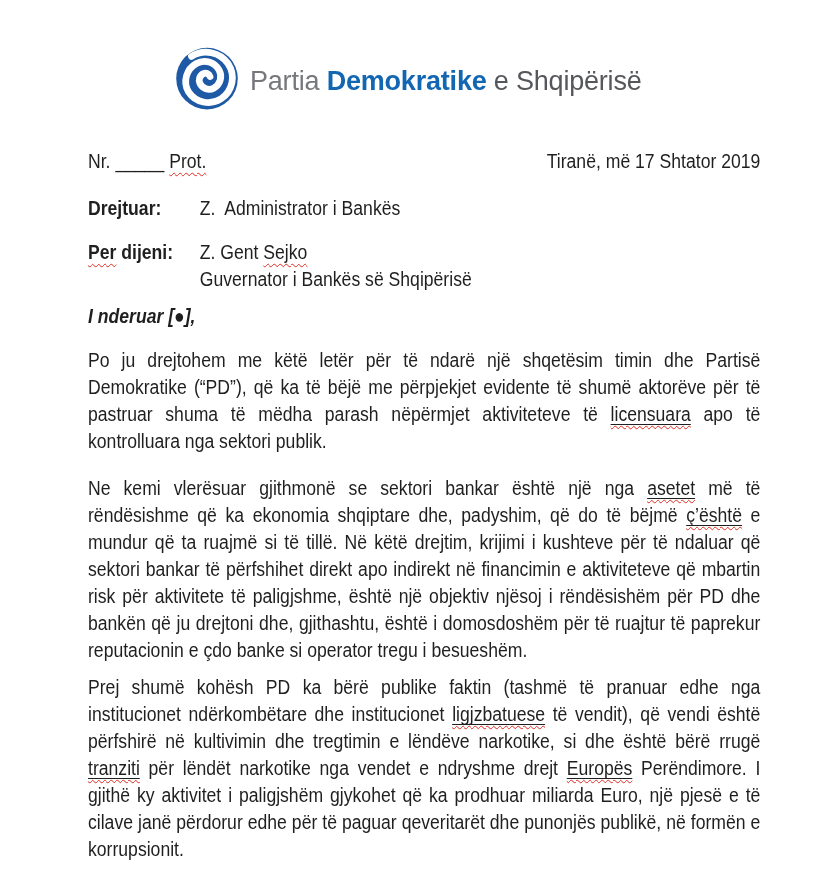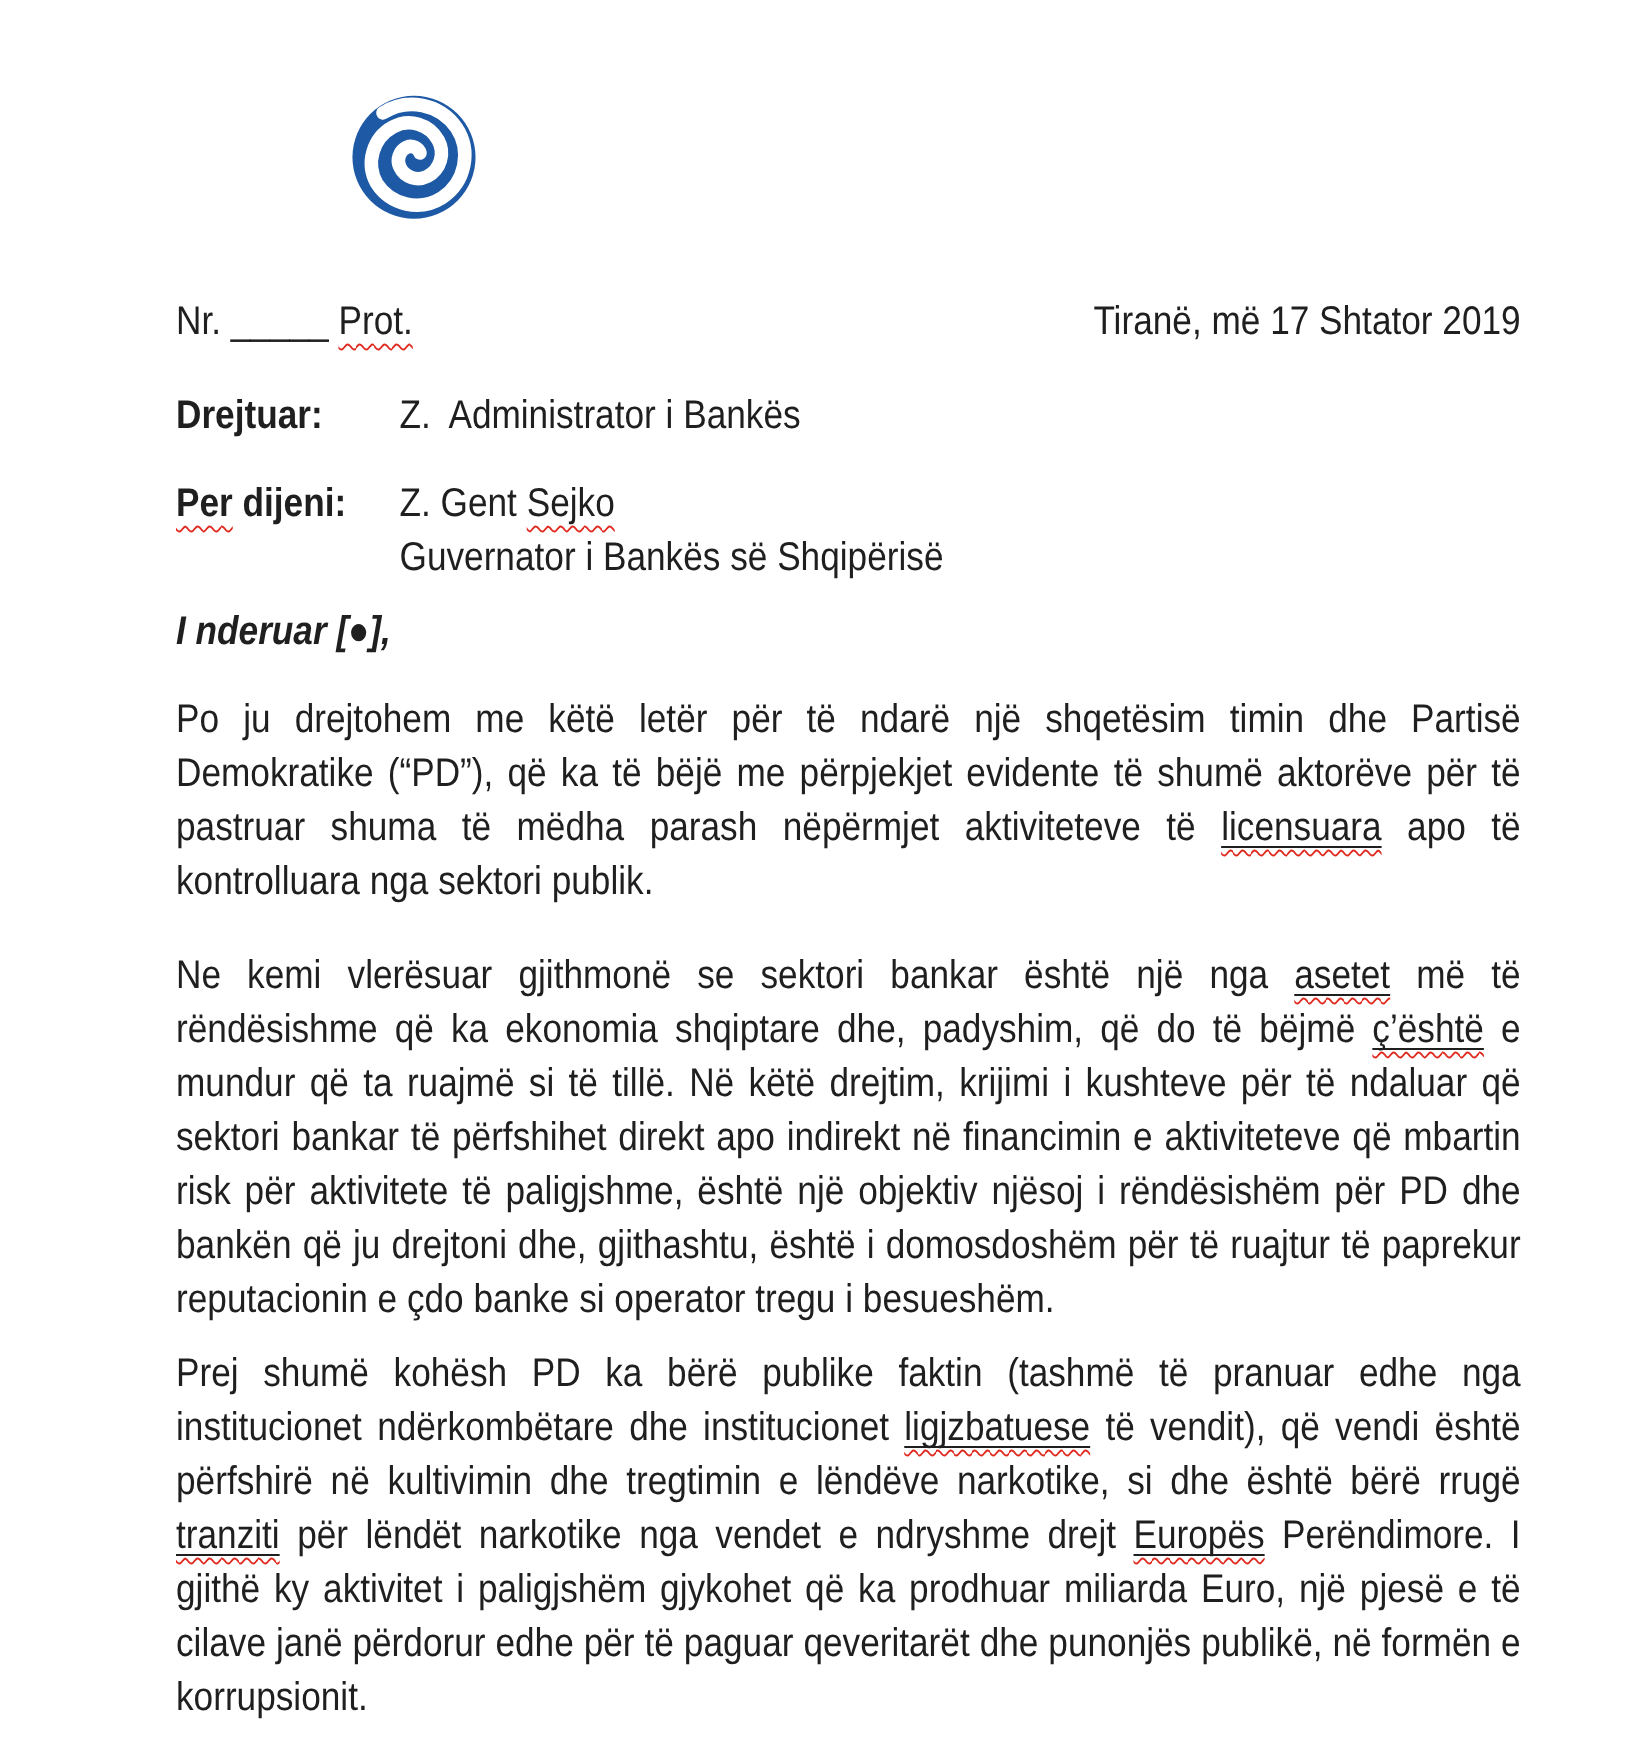--- a/index.html
+++ b/index.html
@@ -63,20 +63,21 @@
              A 41 41 0 0 1 52 93
              A 38.5 38.5 0 0 1 15 53
              A 33.5 33.5 0 0 1 52 23
              A 27 27 0 0 1 76 53
              A 21.5 21.5 0 0 1 52 72
              A 16.5 16.5 0 0 1 38 53
              A 12 12 0 0 1 52 43
              A 8 8 0 0 1 58 53"></path>
       </g>
     </svg>
+    <div class="wordmark"><span style="color: rgb(119, 120, 123);">Partia </span><span class="b" style="color: rgb(18, 102, 178);">Demokratike</span><span style="color: rgb(85, 87, 91);"> e Shqipërisë</span></div>
   </header>
 
   <div class="content">
 
     <div class="meta-row">
       <span class="meta-left"><span>Nr. _____ </span><span class="sp">Prot.</span></span>
       <span class="meta-right">Tiranë, më 17 Shtator 2019</span>
     </div>
 
     <div class="addr-row addr1">

